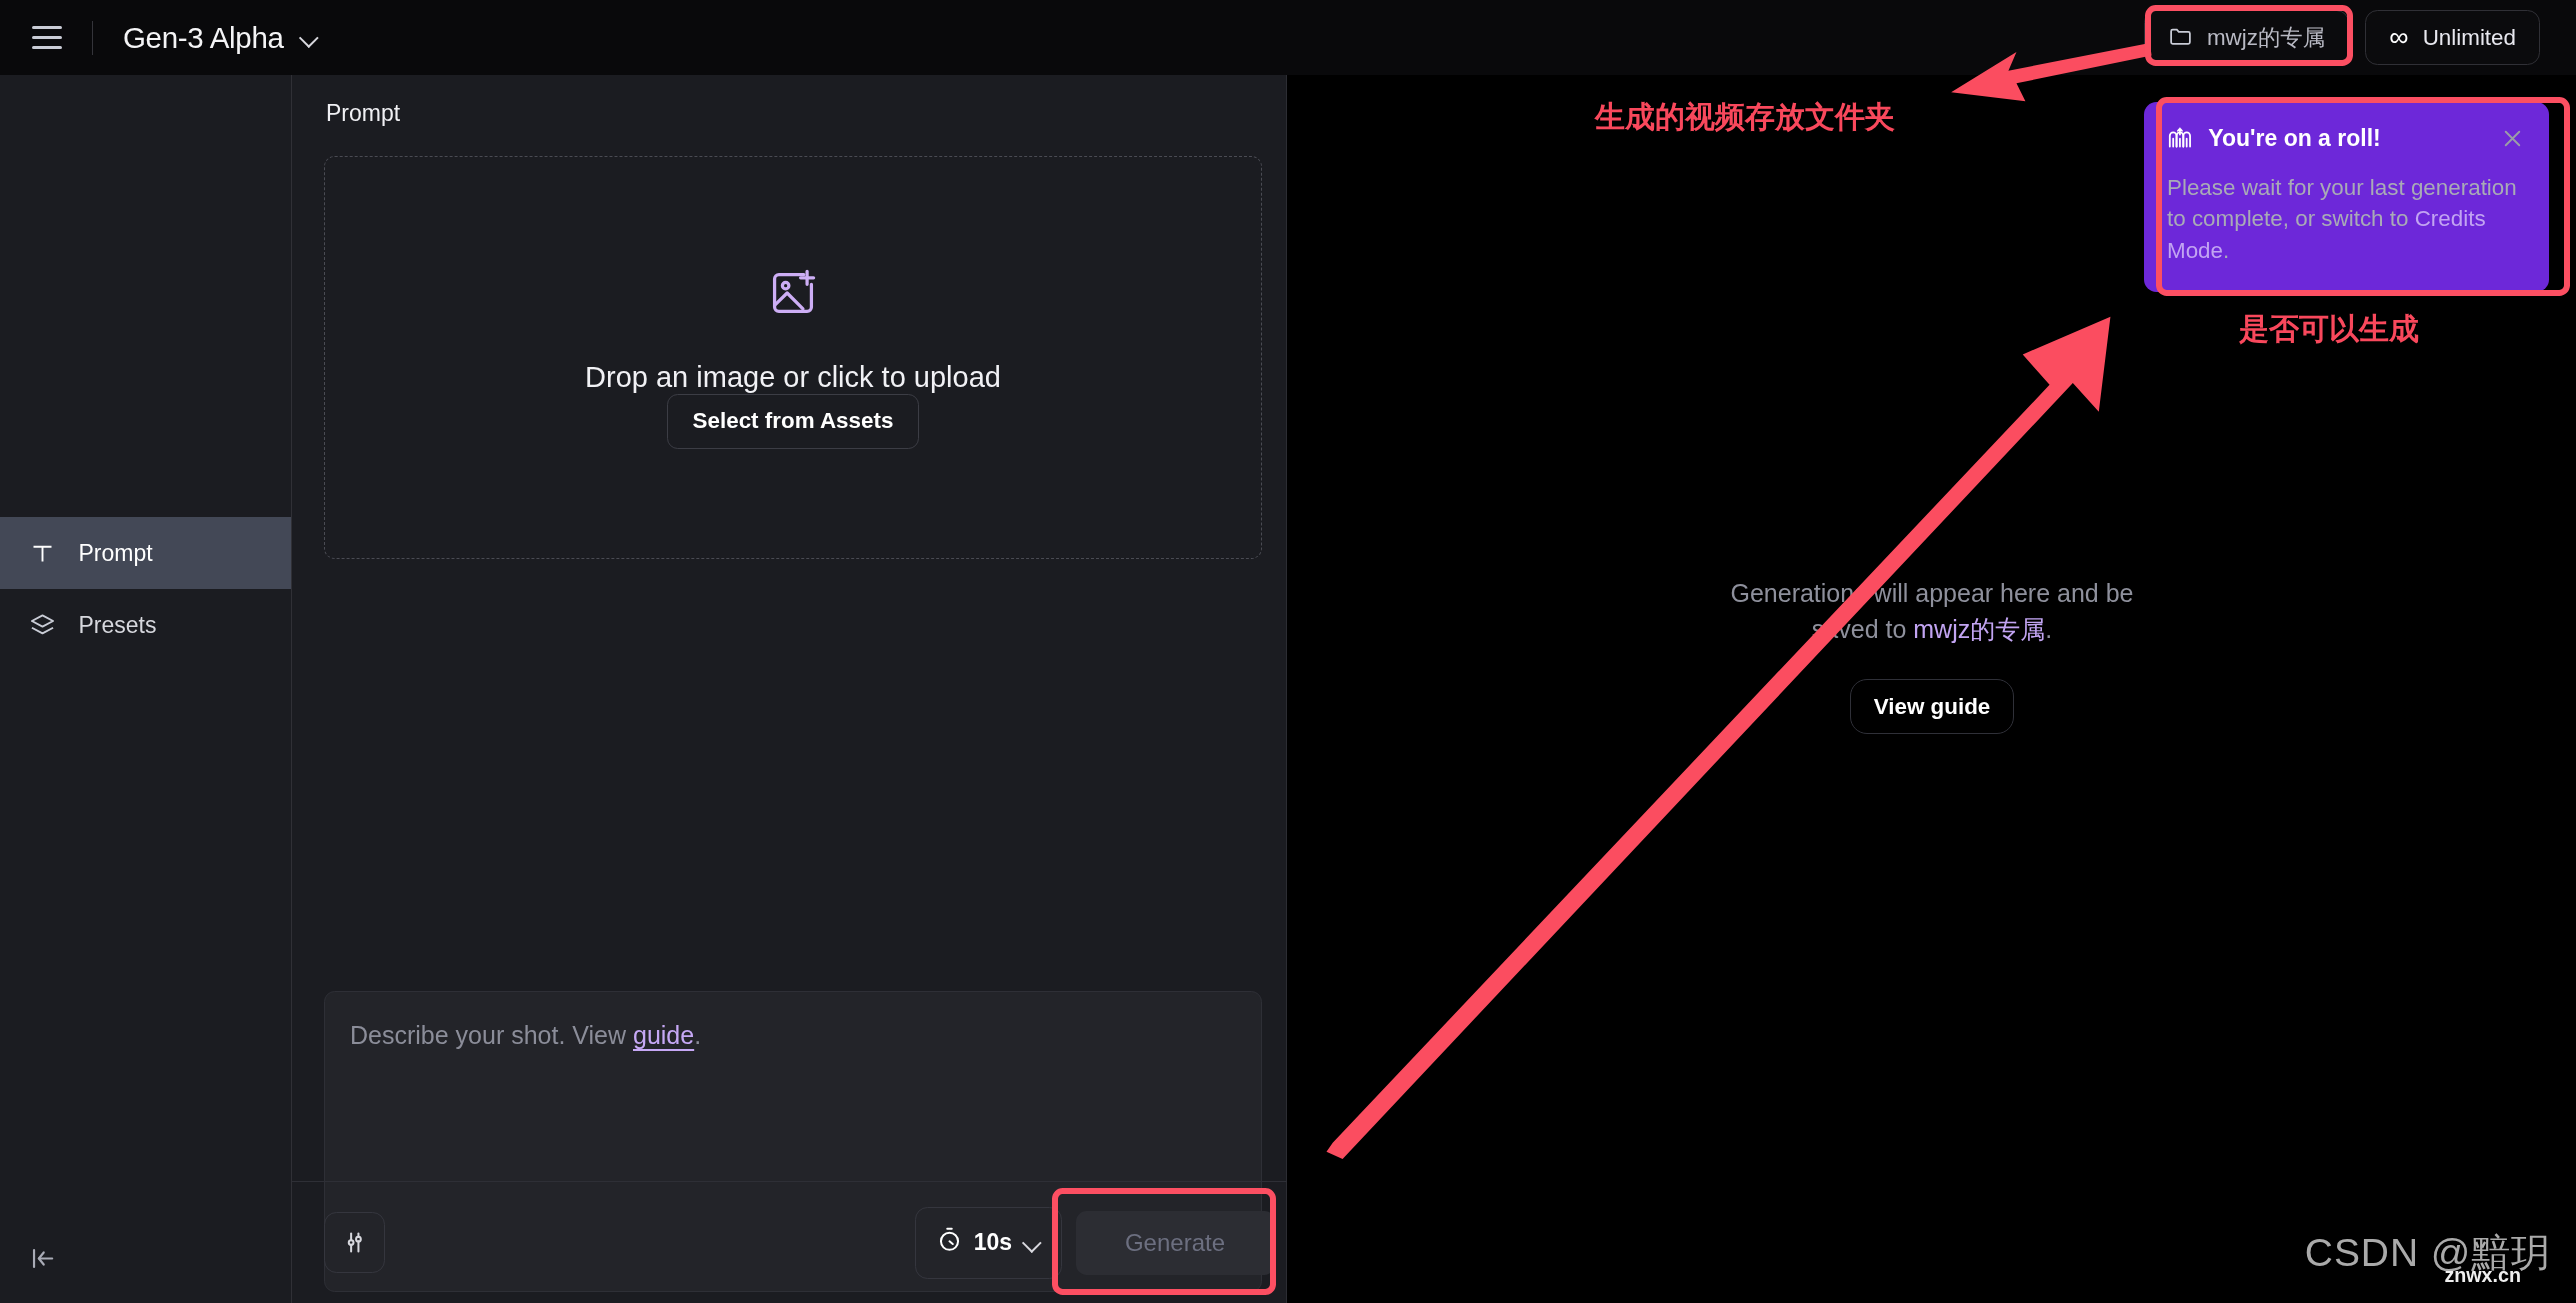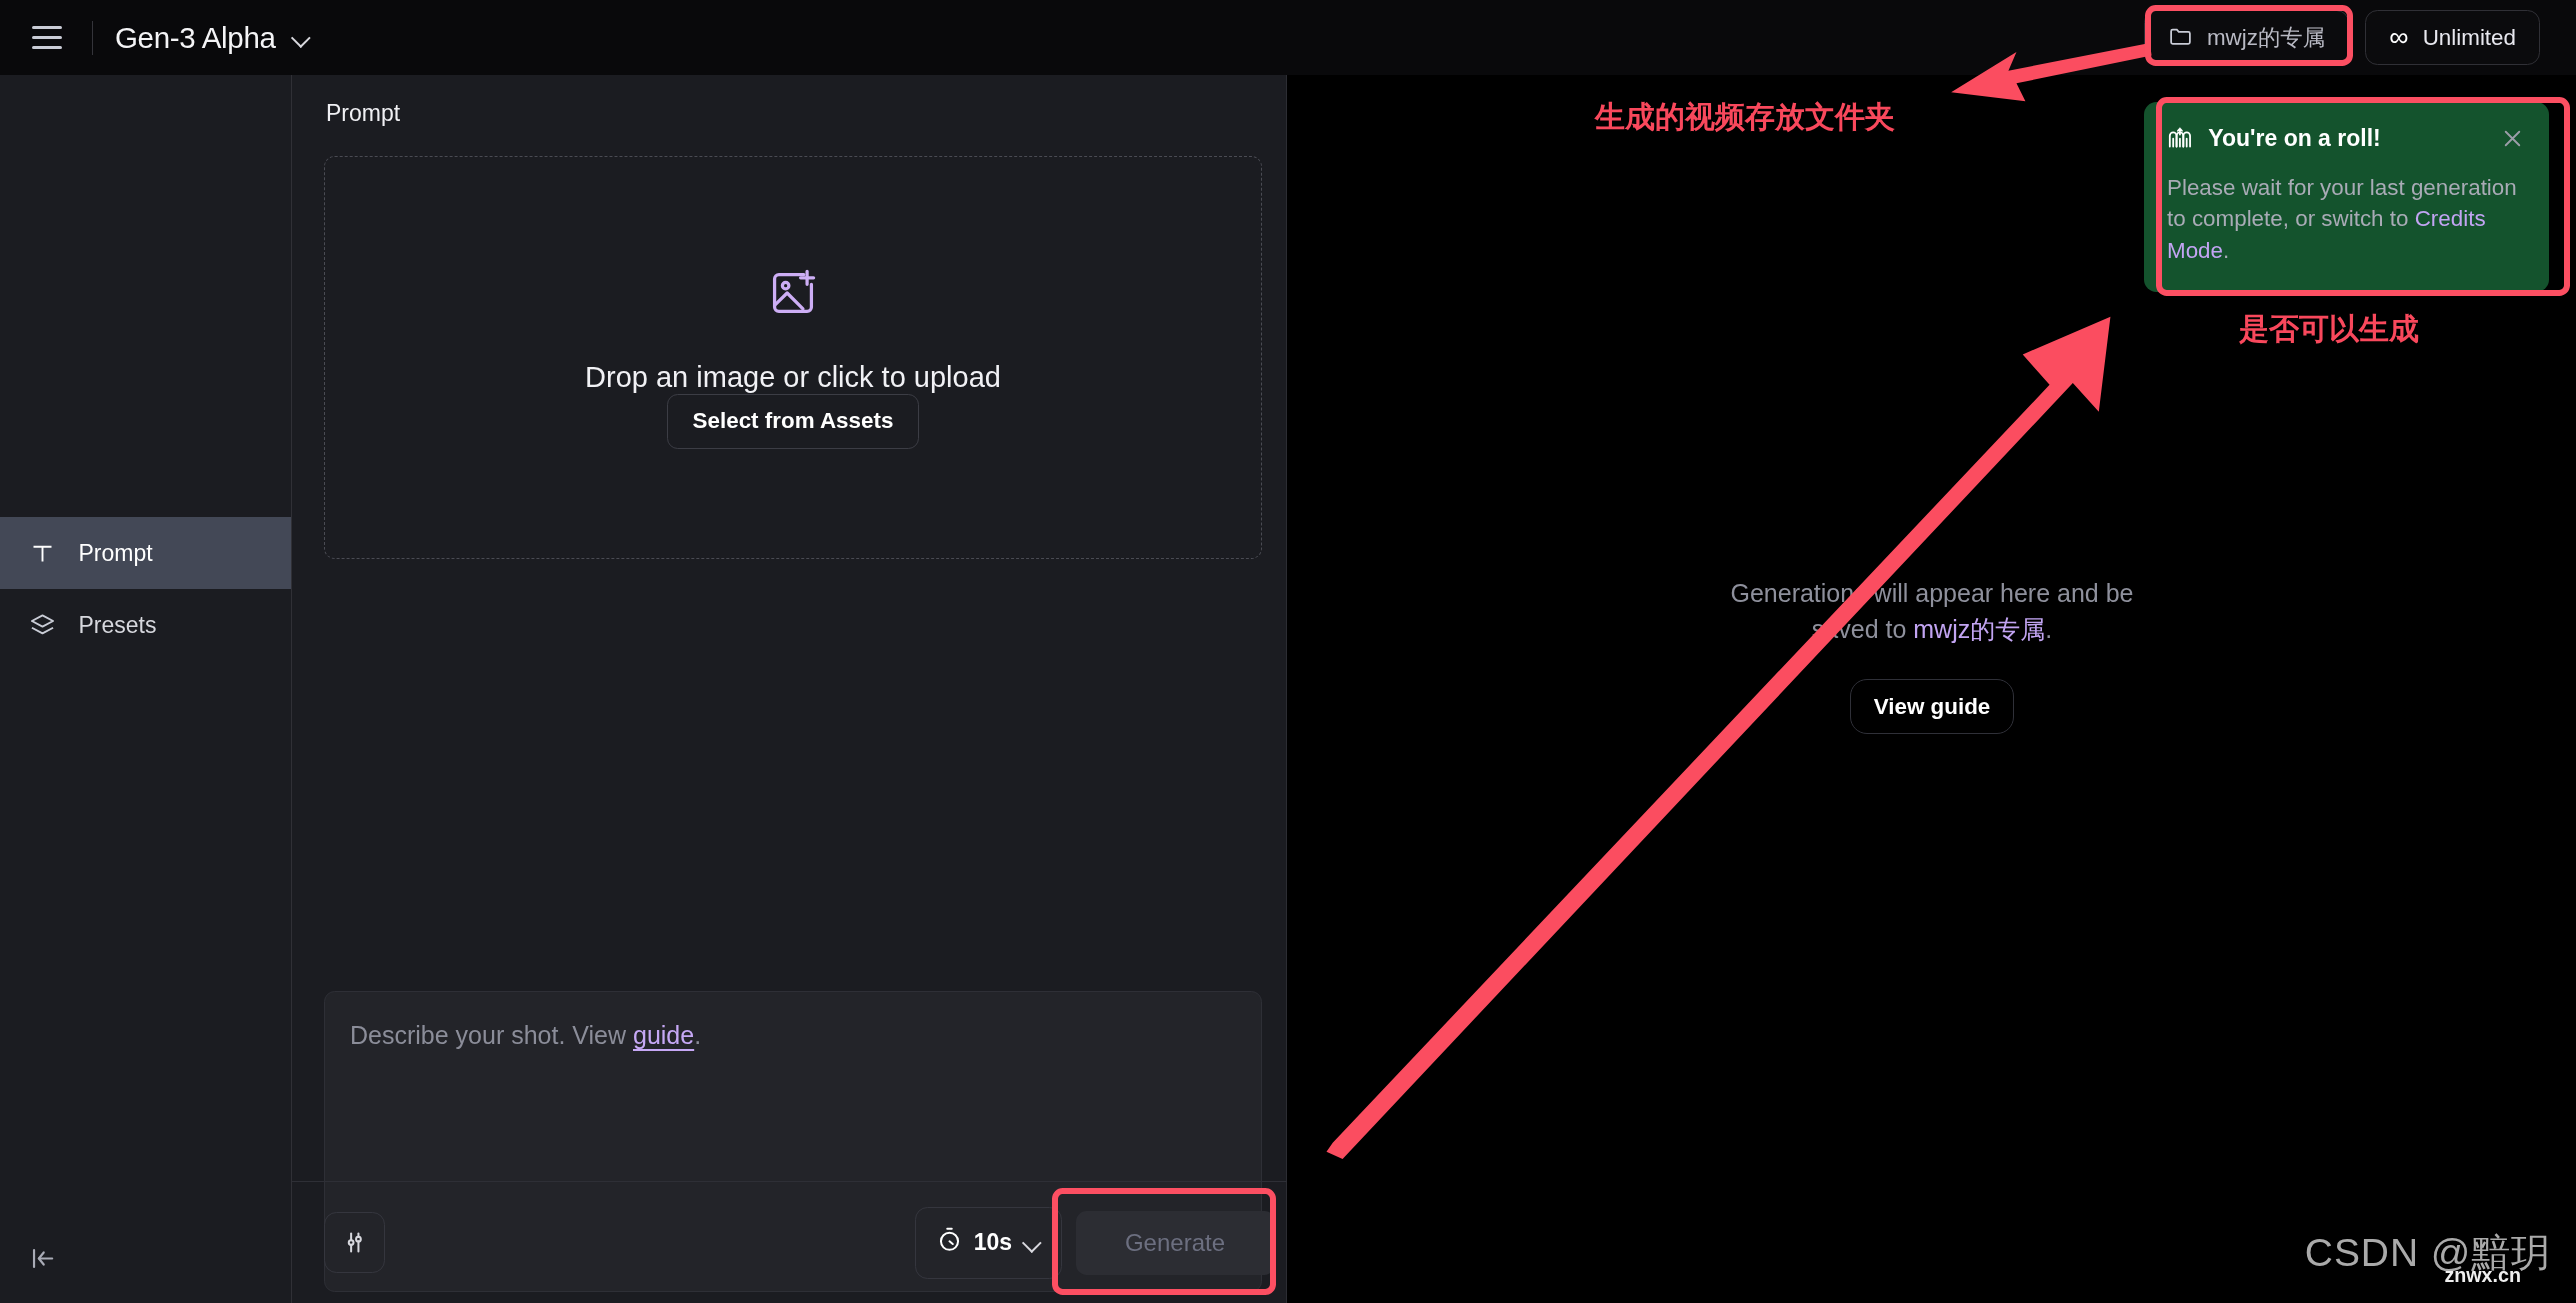--- a/index.html
+++ b/index.html
@@ -19,21 +19,21 @@
   .hamburger {
     width: 30px; height: 23px; margin-left: 32px;
     display: flex; flex-direction: column; justify-content: space-between;
     cursor: pointer;
   }
   .hamburger i { display: block; height: 2.7px; background: #c9ccd6; border-radius: 1.8px; }
   .topbar-divider {
     width: 0.9px; height: 34px; background: #34343a; margin-left: 30px;
   }
   .model-select {
-    display: flex; align-items: center; gap: 17px; margin-left: 22px; cursor: pointer;
+    display: flex; align-items: center; gap: 17px; margin-left: 30px; cursor: pointer;
   }
   .model-name { font-size: 29.5px; color: #f4f4f6; letter-spacing: -0.3px; font-weight: 400; }
   .chev {
     width: 18px; height: 18px; position: relative; display:inline-block;
   }
   .chev::before {
     content: ""; position: absolute; left: 1.8px; top: 2.7px;
     width: 11.6px; height: 11.6px;
     border-right: 2.3px solid #d8d8de; border-bottom: 2.3px solid #d8d8de;
     transform: rotate(45deg);
@@ -136,21 +136,21 @@
   .empty-line .folder { color: #c2a4f2; }
   .view-guide {
     margin-top: 32px; height: 55px; padding: 0 23px;
     border: 1.3px solid #2f3038; border-radius: 17px; background: transparent;
     color: #fff; font-size: 22.4px; font-weight: 700; cursor: pointer; font-family: inherit;
   }
 
   
   .toast {
     position: absolute; right: 27px; top: 102px; width: 405px;
-    background: #14532d; border-radius: 12.5px; padding: 21.5px 23px 25px 23px;
+    background: #6d28d9; border-radius: 12.5px; padding: 21.5px 23px 25px 23px;
   }
   .toast-head { display: flex; align-items: center; gap: 14.3px; }
   .toast-title { font-size: 23px; color: #ffffff; font-weight: 700; }
   .toast-close {
     margin-left: auto; width: 27px; height: 27px; cursor: pointer;
     display: flex; align-items: center; justify-content: center;
   }
   .toast-body { margin-top: 18px; font-size: 22.4px; color: #a9abb6; line-height: 1.42; }
   .toast-body .link { color: #c2a4f2; cursor: pointer; }
 

